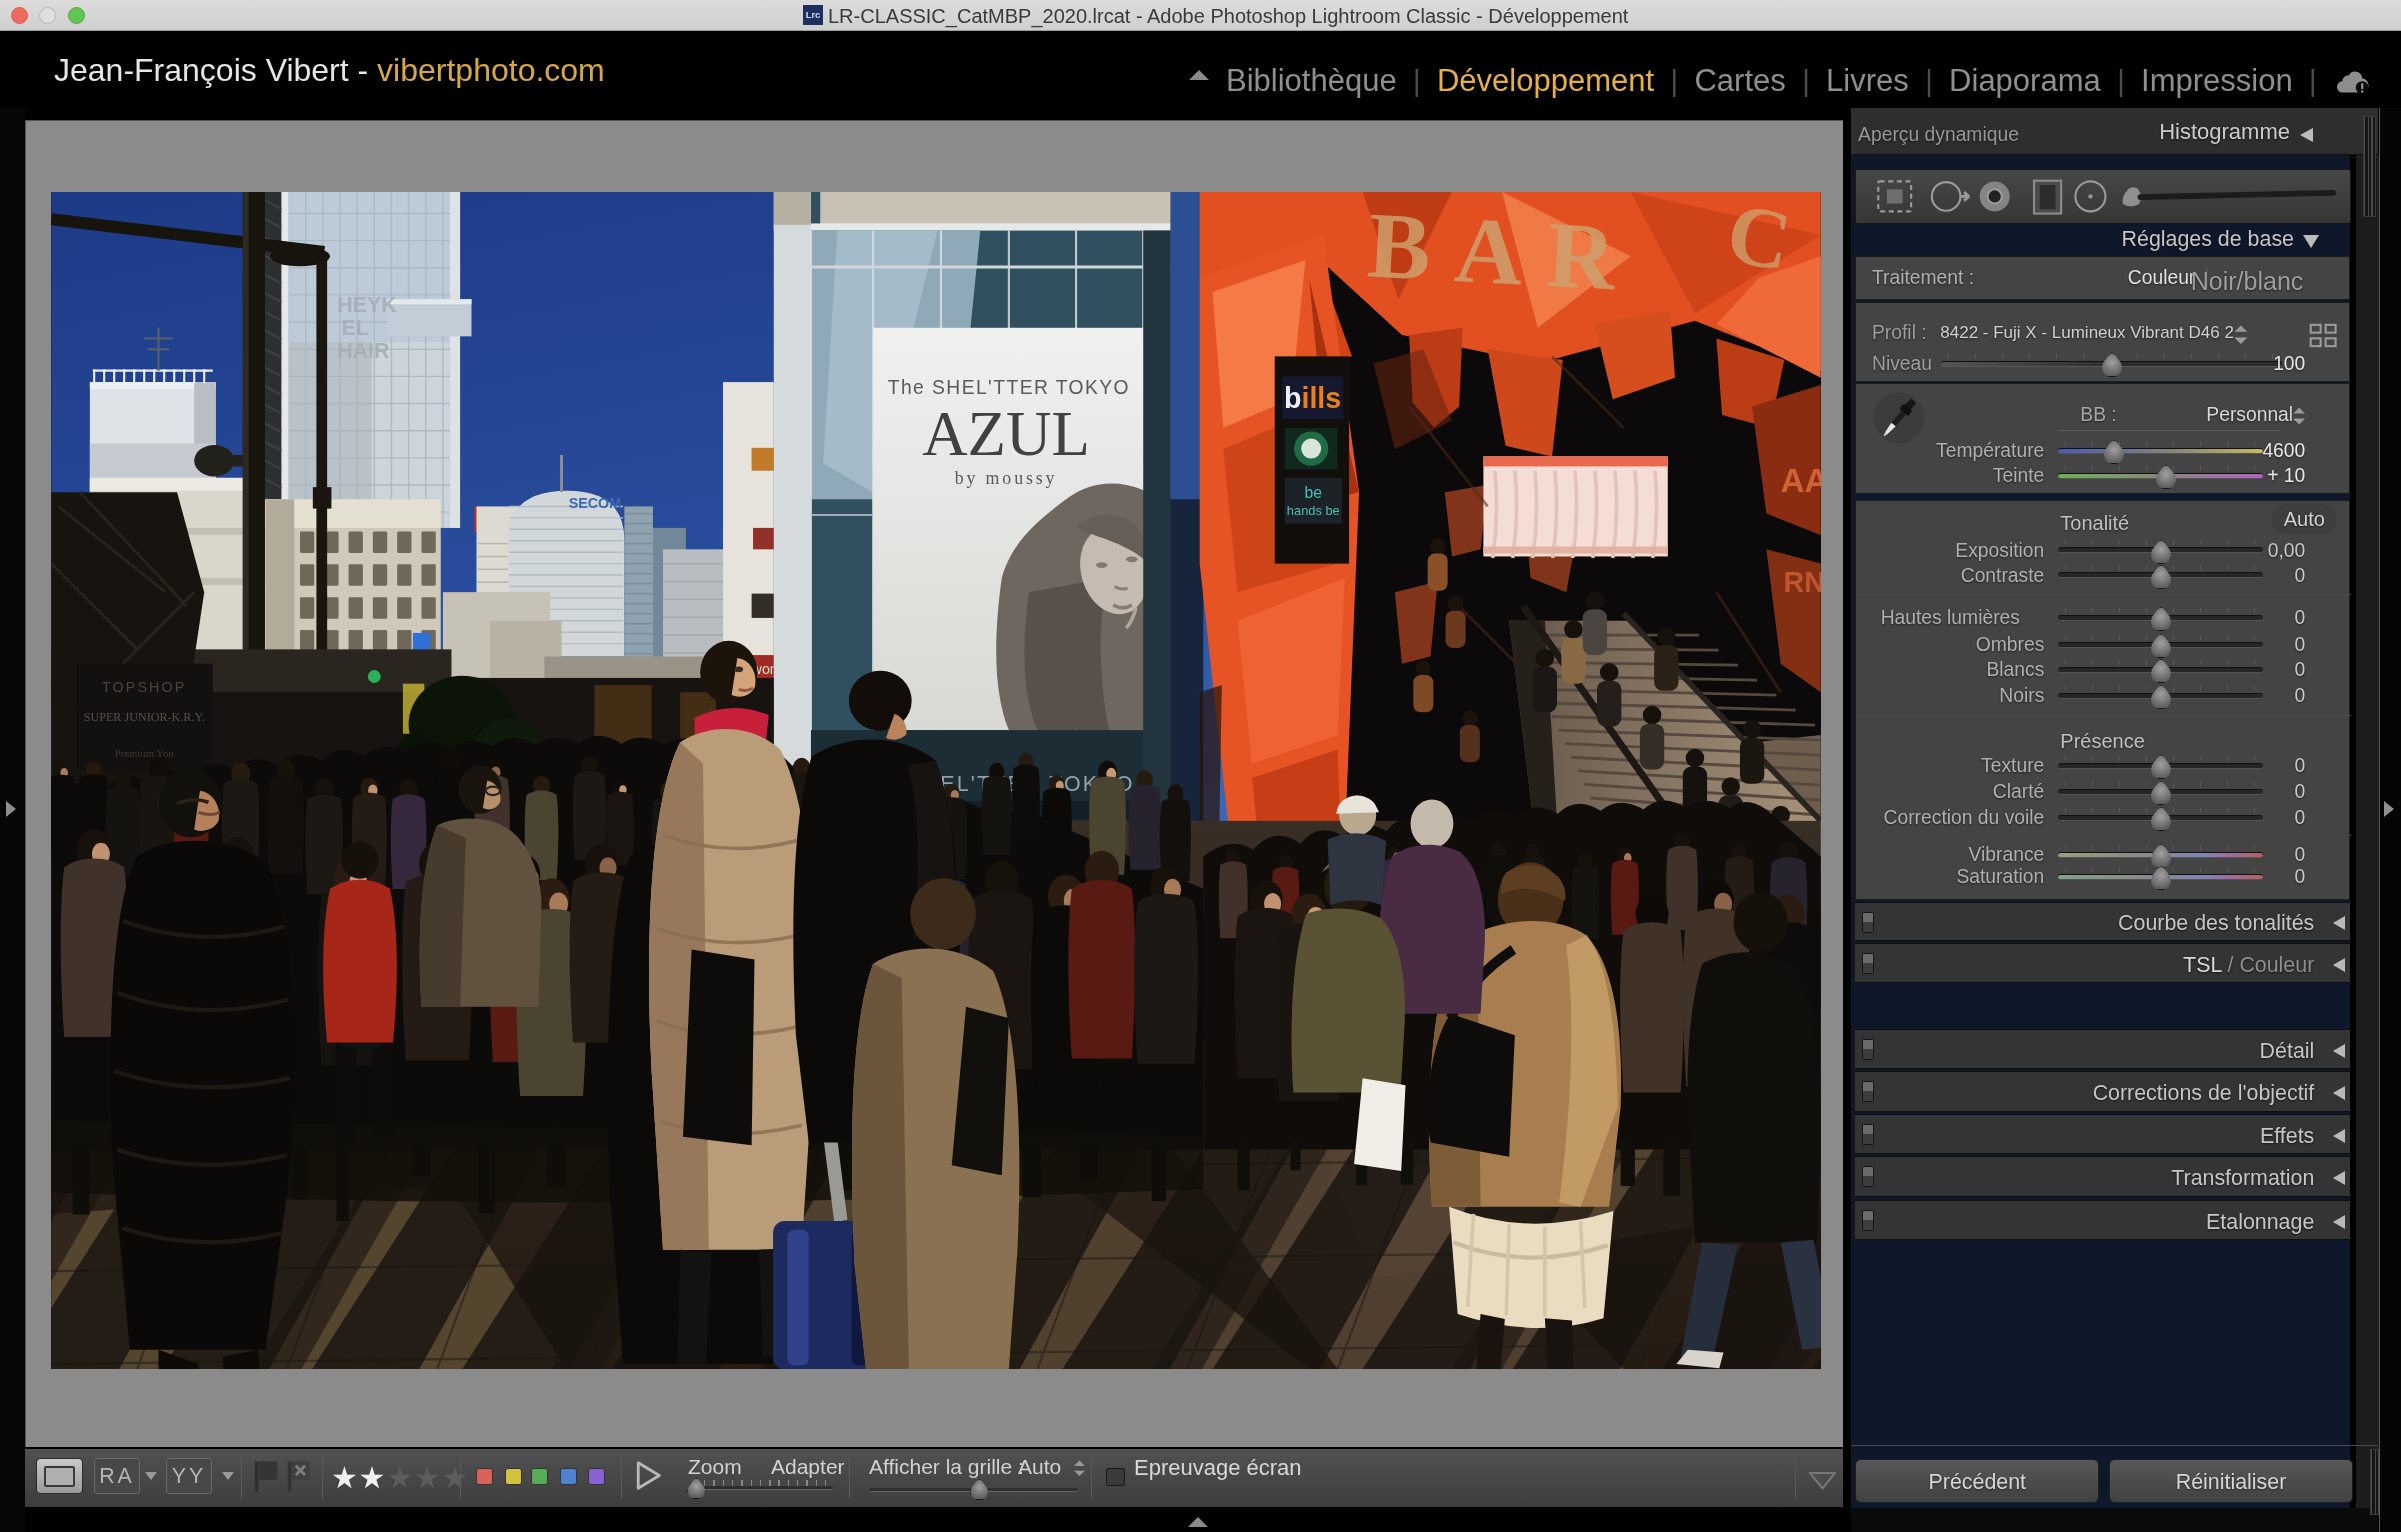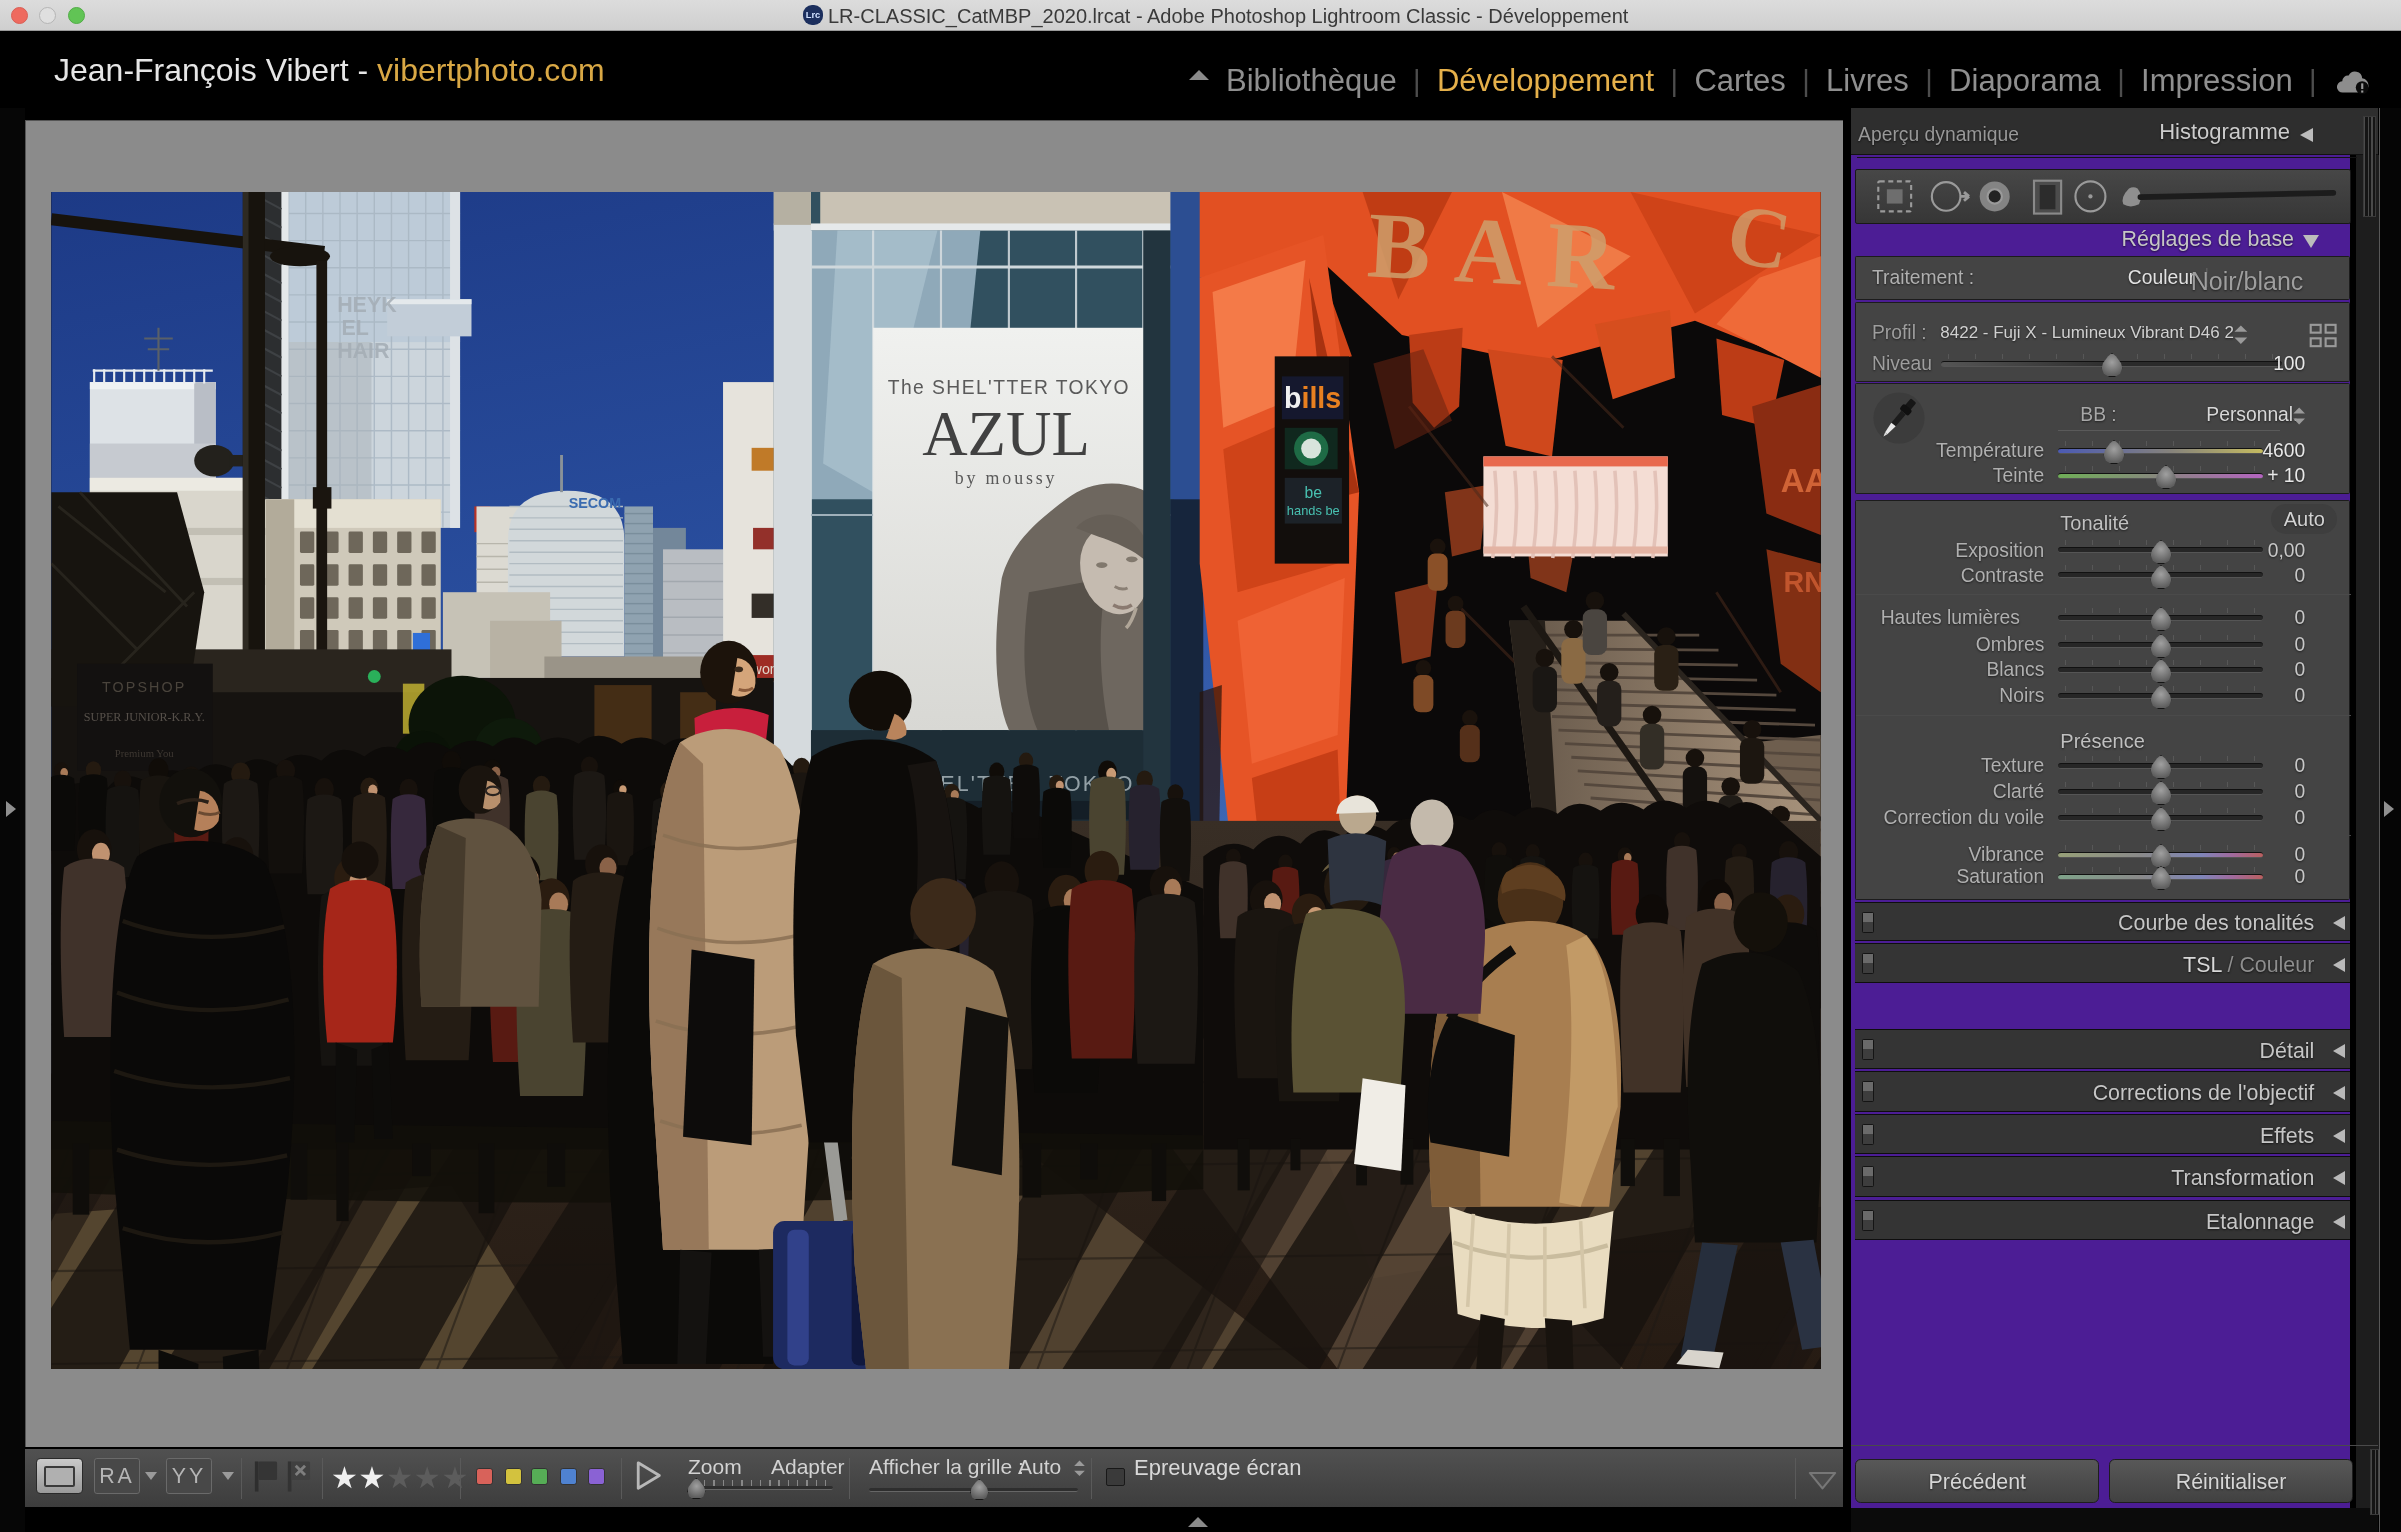--- a/index.html
+++ b/index.html
@@ -5,40 +5,40 @@
 *{box-sizing:border-box;}
 body{width:2401px;height:1532px;position:relative;overflow:hidden;font-family:"Liberation Sans",sans-serif;}
 .abs{position:absolute;}
 
 #titlebar{left:0;top:0;width:2401px;height:31px;background:linear-gradient(#dcdcdc,#cfcfcf);border-bottom:0.7px solid #9a9a9a;}
 .tl{position:absolute;top:7.1px;width:17px;height:17px;border-radius:50%;}
 #tl-r{left:10.7px;background:#ee6a5f;border:0.7px solid #d95f55;}
 #tl-y{left:39px;background:#dfdfdf;border:0.7px solid #b5b5b5;}
 #tl-g{left:68px;background:#61c455;border:0.7px solid #51ad46;}
 #titletext{position:absolute;left:828px;top:0;height:31px;line-height:33px;font-size:20px;color:#3a3a3a;}
-#lrcicon{position:absolute;left:803px;top:5px;width:20px;height:20px;background:#1c2f5e;border-radius:9px;color:#cfe0ff;font-size:9.3px;text-align:center;line-height:20px;font-weight:bold;}
+#lrcicon{position:absolute;left:803px;top:5px;width:20px;height:20px;background:#1c2f5e;border-radius:0;color:#cfe0ff;font-size:9.3px;text-align:center;line-height:20px;font-weight:bold;}
 
 #modulebar{left:0;top:31px;width:2401px;height:76px;background:#000;}
 #identity{position:absolute;left:54px;top:21.4px;font-size:32px;color:#e6e6e6;}
 #identity b{color:#d9a845;font-weight:normal;}
 #modules{position:absolute;right:31px;top:32px;font-size:31px;color:#8f8f8f;white-space:nowrap;}
 #modules span.sep{color:#4d4d4d;padding:0 16.4px;font-size:29px;}
 #modules span.act{color:#e5b04a;}
 #toparrow{position:absolute;left:1189px;top:39px;width:0;height:0;border-left:10px solid transparent;border-right:10px solid transparent;border-bottom:10px solid #8a8a8a;}
 
 #leftstrip{left:0;top:108px;width:25px;height:1424px;background:#060606;}
 #leftarrow{left:6.4px;top:801px;width:0;height:0;border-top:8.6px solid transparent;border-bottom:8.6px solid transparent;border-left:10px solid #8f8f8f;}
 #canvas{left:25px;top:120px;width:1818px;height:1327px;background:#8b8b8b;border-top:0.7px solid #555;border-left:0.7px solid #555;}
 #photo{left:51px;top:192px;width:1770px;height:1177px;background:#16120e;}
 
 #toolbar{left:25px;top:1449px;width:1818px;height:58px;background:linear-gradient(#515151,#3d3d3d);color:#c9c9c9;font-size:21px;}
 #toolbar .vsep{position:absolute;top:8.6px;height:41px;width:1.4px;background:#3a3a3a;border-right:0.7px solid #5a5a5a;}
 #botarrow{left:1188px;top:1517px;width:0;height:0;border-left:10px solid transparent;border-right:10px solid transparent;border-bottom:10px solid #8a8a8a;}
 
-#rpanel{left:1851px;top:108px;width:499px;height:1424px;background:#4c1d95;}
+#rpanel{left:1851px;top:108px;width:499px;height:1424px;background:#0f172a;}
 #rightstrip{left:2379px;top:108px;width:23px;height:1424px;background:#050505;border-left:0.7px solid #585858;}
 #rightarrow{left:2384px;top:801px;width:0;height:0;border-top:8.6px solid transparent;border-bottom:8.6px solid transparent;border-left:10.7px solid #8f8f8f;}
 .ptext{color:#b4b4b4;font-size:19.3px;text-shadow:0 1.4px 2.1px rgba(0,0,0,0.6);}
 .box{position:absolute;left:4.3px;background:#444444;border:0.7px solid #1c1c1c;border-radius:1.4px;}
 .rowlab{position:absolute;color:#b0b0b0;font-size:19.3px;text-align:right;text-shadow:0 1.4px 2.1px rgba(0,0,0,0.55);}
 .rowval{position:absolute;color:#c8c8c8;font-size:19.3px;text-align:right;text-shadow:0 1.4px 2.1px rgba(0,0,0,0.55);}
 .track{position:absolute;height:6.4px;border-radius:3.6px;background:#262626;border-top:0.7px solid #111;border-bottom:0.7px solid #555;}
 .track::before{content:"";position:absolute;top:-7.9px;left:7.1px;right:7.1px;height:5px;background:repeating-linear-gradient(90deg,#5e5e5e 0 1.4px,transparent 1.4px 27px);opacity:.75;}
 .thumb{position:absolute;width:21.4px;height:24px;background:radial-gradient(circle at 50% 38%,#a0a0a0,#5e5e5e 78%);border:1.4px solid #151515;clip-path:polygon(50% 0%,68% 14%,92% 42%,98% 62%,88% 86%,62% 100%,38% 100%,12% 86%,2% 62%,8% 42%,32% 14%);}
 .shead{position:absolute;right:56px;color:#c6c6c6;font-size:21.4px;text-shadow:0 1.4px 2.1px rgba(0,0,0,0.6);white-space:nowrap;}

